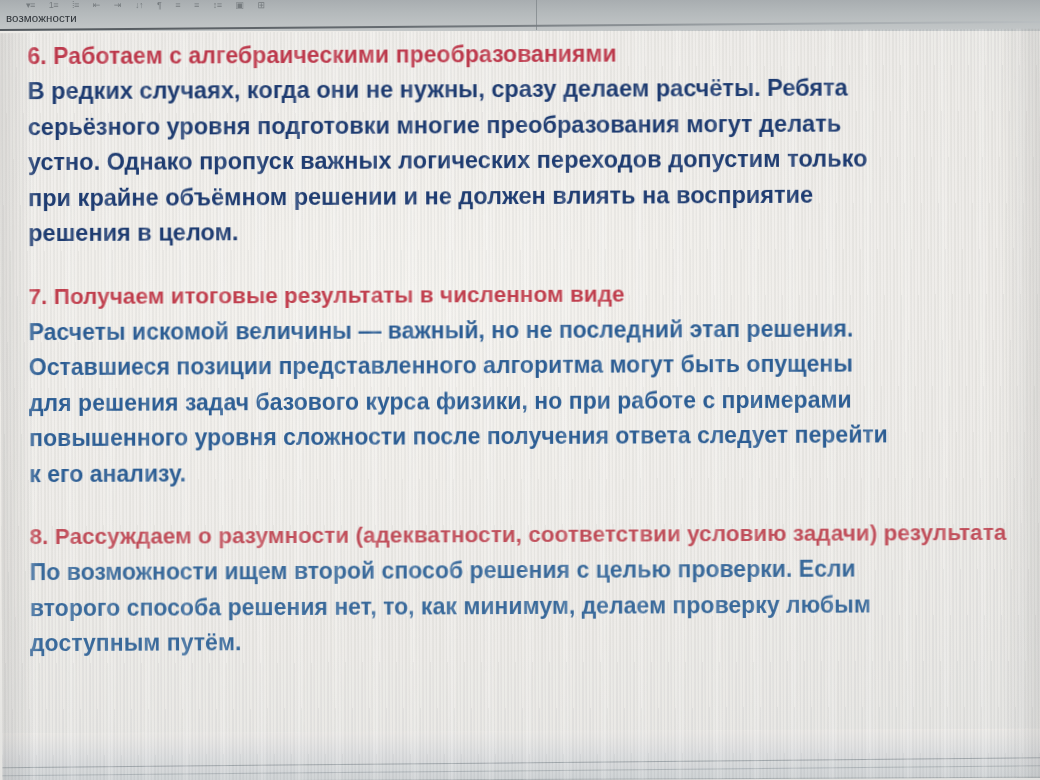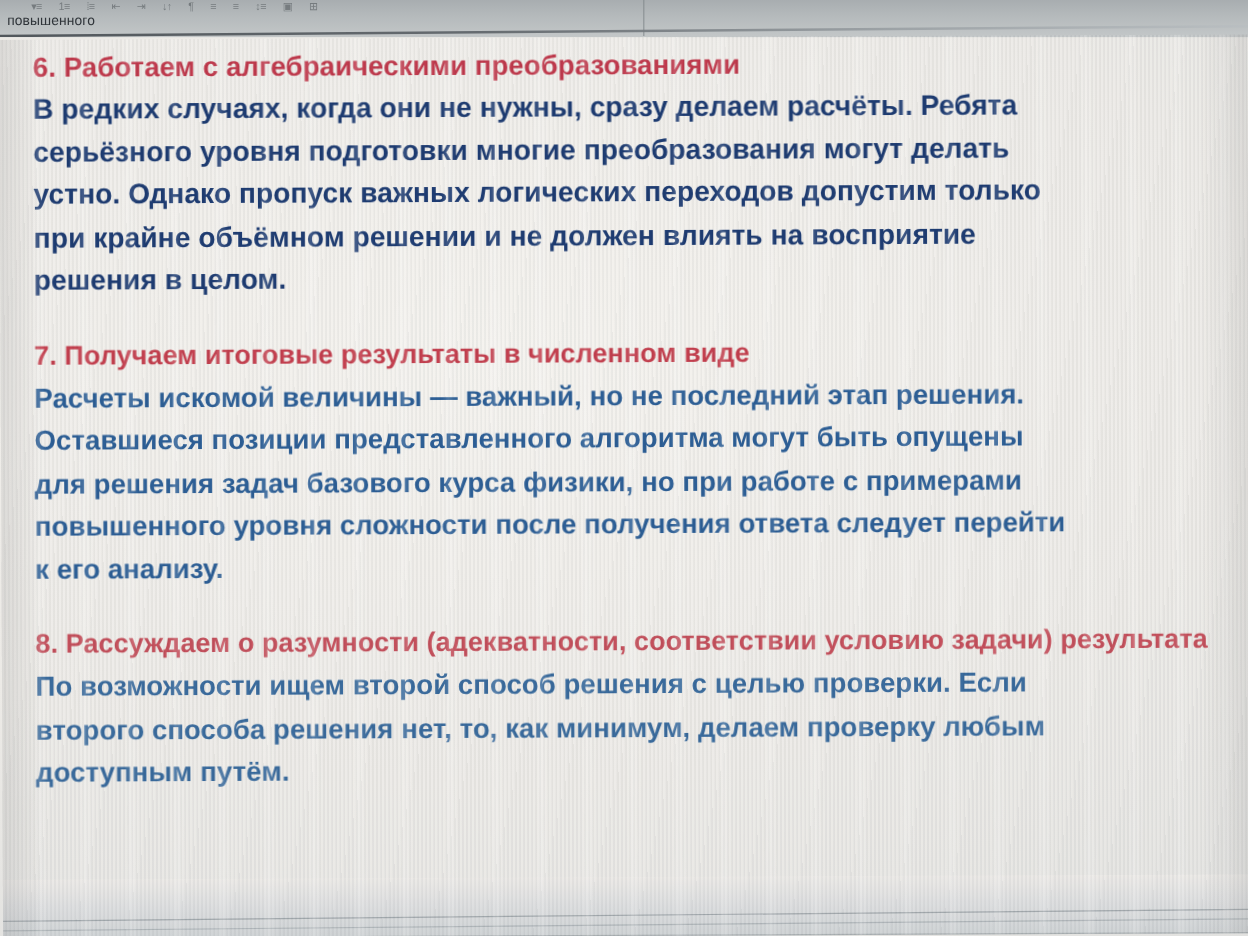--- a/index.html
+++ b/index.html
@@ -215,21 +215,21 @@
       <span class="tb-ico">⇥</span>
       <span class="tb-ico">↓↑</span>
       <span class="tb-ico">¶</span>
       <span class="tb-ico">≡</span>
       <span class="tb-ico">≡</span>
       <span class="tb-ico">↕≡</span>
       <span class="tb-ico">▣</span>
       <span class="tb-ico">⊞</span>
     </div>
     <div class="toolbar-divider"></div>
-    <div class="toolbar-word">повышенного</div>
+    <div class="toolbar-word">возможности</div>
     <div class="toolbar-underline"></div>
   </div>
 
   <div class="page">
     <div class="page-inner">
       <div class="content blurwrap">
 
         <section class="blk6">
           <h2 class="sec-head" style="color: rgb(192, 58, 77);">6. Работаем с алгебраическими преобразованиями</h2>
           <div class="gap-sm"></div>

